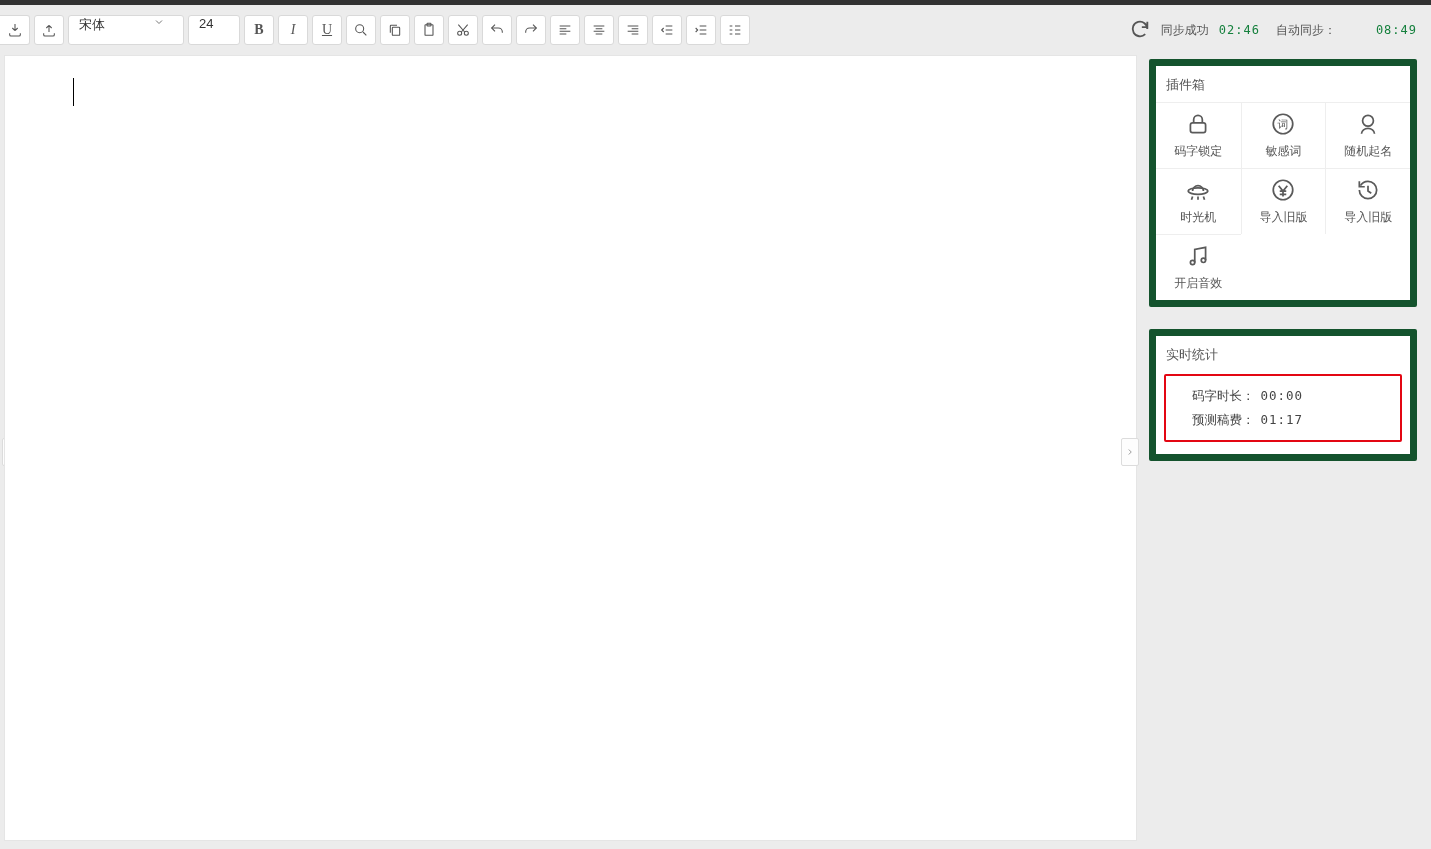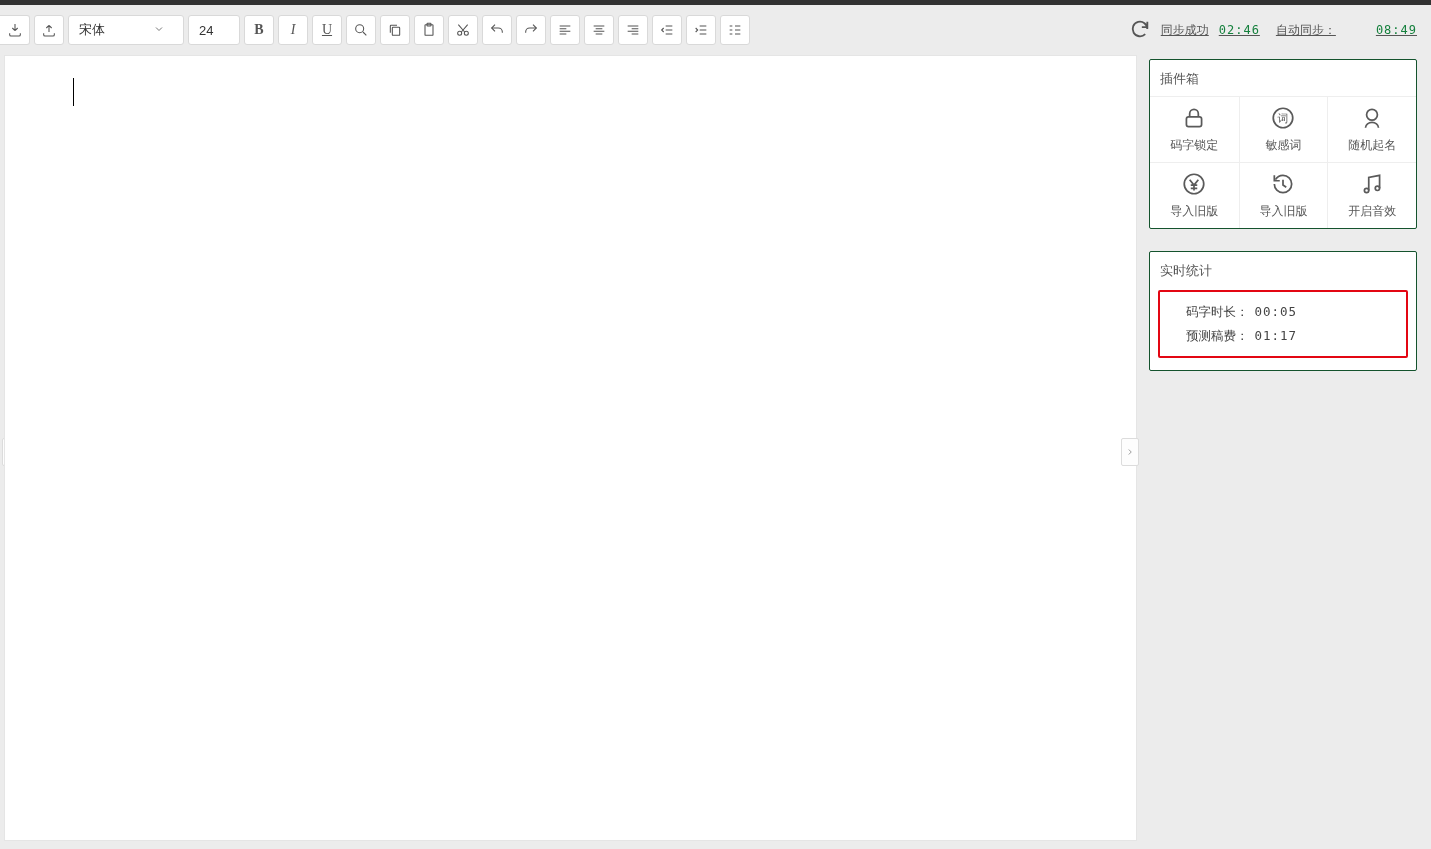--- a/index.html
+++ b/index.html
@@ -2,39 +2,39 @@
 <html><head>
 <meta charset="utf-8">
 <style>
   * { box-sizing: border-box; margin: 0; padding: 0; }
   html, body { width: 1431px; height: 849px; font-family: "Microsoft YaHei", "PingFang SC", Arial, sans-serif; background: #ececec; overflow: hidden; }
   .topstrip { width: 100%; height: 5px; background: #323232; }
   .toolbar-wrap { width: 100%; height: 50px; background: #ececec; display:flex; align-items:center; justify-content:space-between; padding: 0 14px 0 0; }
   .toolbar-left { display:flex; align-items:center; gap:4px; height:100%; padding-left:0; }
   .tbtn { width:30px; height:30px; background:#fff; border:1px solid #d9d9d9; border-radius:3px; display:flex; align-items:center; justify-content:center; color:#555; cursor:pointer; }
   .tbtn svg { width:16px; height:16px; stroke:#555; fill:none; stroke-width:1.6; }
-  .tsel { height:30px; background:#fff; border:1px solid #d9d9d9; border-radius:3px; display:flex; align-items:center; padding:0 18px 0 10px; gap:6px; color:#333; font-size:13px; cursor:pointer; }
+  .tsel { height:30px; background:#fff; border:1px solid #d9d9d9; border-radius:3px; display:flex; padding:0 18px 0 10px; gap:6px; color:#333; font-size:13px; cursor:pointer; }
   .tsel.font { width:116px; }
   .tsel.size { width:52px; justify-content:space-between;gap:36px; }
   .caret svg { width:12px; height:12px; stroke:#777; fill:none; stroke-width:2; }
-  .toolbar-right { display:flex; align-items:center; gap:10px; font-size:12px; color:#555;text-decoration:underline; }
+  .toolbar-right { display:flex; align-items:center; gap:10px; font-size:12px; color:#555; }
   .sync-icon svg { width:22px; height:22px; stroke:#555; fill:none; stroke-width:2; }
   .mono { font-family: "Consolas","Menlo",monospace; letter-spacing:1px; color:#15803d; }
 
   .main { display:flex; width:100%; height:calc(849px - 55px); }
   .editor-col { flex:1 1 auto; position:relative; padding:0 4px 8px 4px; display:flex; align-items:flex-start; justify-content:center; }
   .editor-page { background:#fff; width:100%; height:100%; border:1px solid #e5e5e5; position:relative; }
   .text-cursor { position:absolute; left:68px; top:22px; width:1px; height:28px; background:#000; }
   .side-paddle { position:absolute; top:50%; transform:translateY(-50%); width:18px; height:28px; background:#fdfdfd; border:1px solid #dcdcdc; border-radius:2px; display:flex; align-items:center; justify-content:center; cursor:pointer; }
   .side-paddle.left { left:2px; }
   .side-paddle.right { right:2px; }
   .side-paddle svg { width:10px; height:10px; stroke:#888; fill:none; stroke-width:2; }
 
   .right-col { width:290px; flex:none; padding:4px 14px 0 8px; }
-  .panel { background:#fff; border:1px solid #14532d; border-radius:2px; margin-bottom:22px; }
+  .panel { background:#fff; border:7px solid #14532d; border-radius:2px; margin-bottom:22px; }
   .panel-title { font-size:13px; color:#555; padding:10px 10px 8px; }
   .plugin-grid { display:grid; grid-template-columns:repeat(3,1fr); }
   .plugin-cell { border-top:1px solid #eee; border-left:1px solid #eee; height:66px; display:flex; flex-direction:column; align-items:center; justify-content:center; gap:6px; cursor:pointer; }
   .plugin-cell:nth-child(3n+1){ border-left:none; }
   .plugin-cell svg { width:26px; height:26px; stroke:#5a5a5a; fill:none; stroke-width:1.6; }
   .plugin-cell .lbl { font-size:12px; color:#555; }
 
   .stats-body { padding:2px 8px 12px; }
   .stats-box { border:2px solid #e30613; border-radius:2px; padding:8px 26px; font-size:12.5px; color:#444; }
   .stats-line { display:flex; gap:6px; line-height:24px; font-family:"Microsoft YaHei",monospace; }
@@ -202,20 +202,28 @@
         </div>
         <div class="plugin-cell">
           <svg viewBox="0 0 24 24">
               <circle cx="12" cy="9" r="5"></circle>
               <path d="M6 21c0-3 3-5 6-5s6 2 6 5"></path>
             </svg>
           <span class="lbl">随机起名</span>
         </div>
         <div class="plugin-cell">
           <svg viewBox="0 0 24 24">
+              <ellipse cx="12" cy="13" rx="9" ry="3"></ellipse>
+              <path d="M7 13a5 5 0 0110 0"></path>
+              <path d="M7 18l-1 3M12 18v3M17 18l1 3"></path>
+            </svg>
+          <span class="lbl">时光机</span>
+        </div>
+        <div class="plugin-cell">
+          <svg viewBox="0 0 24 24">
               <circle cx="12" cy="12" r="9"></circle>
               <path d="M8 8l4 5 4-5M9 13h6M9 16h6M12 13v5"></path>
             </svg>
           <span class="lbl">导入旧版</span>
         </div>
         <div class="plugin-cell">
           <svg viewBox="0 0 24 24">
               <path d="M4 12a8 8 0 108-8 8 8 0 00-7 4"></path>
               <path d="M4 4v5h5"></path>
               <path d="M12 8v5l3 2"></path>
@@ -232,21 +240,21 @@
         </div>
       </div>
     </div>
 
     <div class="panel">
       <div class="panel-title">实时统计</div>
       <div class="stats-body">
         <div class="stats-box">
           <div class="stats-line">
             <span>码字时长：</span>
-            <span class="v">00:05</span>
+            <span class="v">00:00</span>
           </div>
           <div class="stats-line">
             <span>预测稿费：</span>
             <span class="v">01:17</span>
           </div>
         </div>
       </div>
     </div>
 
   </div>

